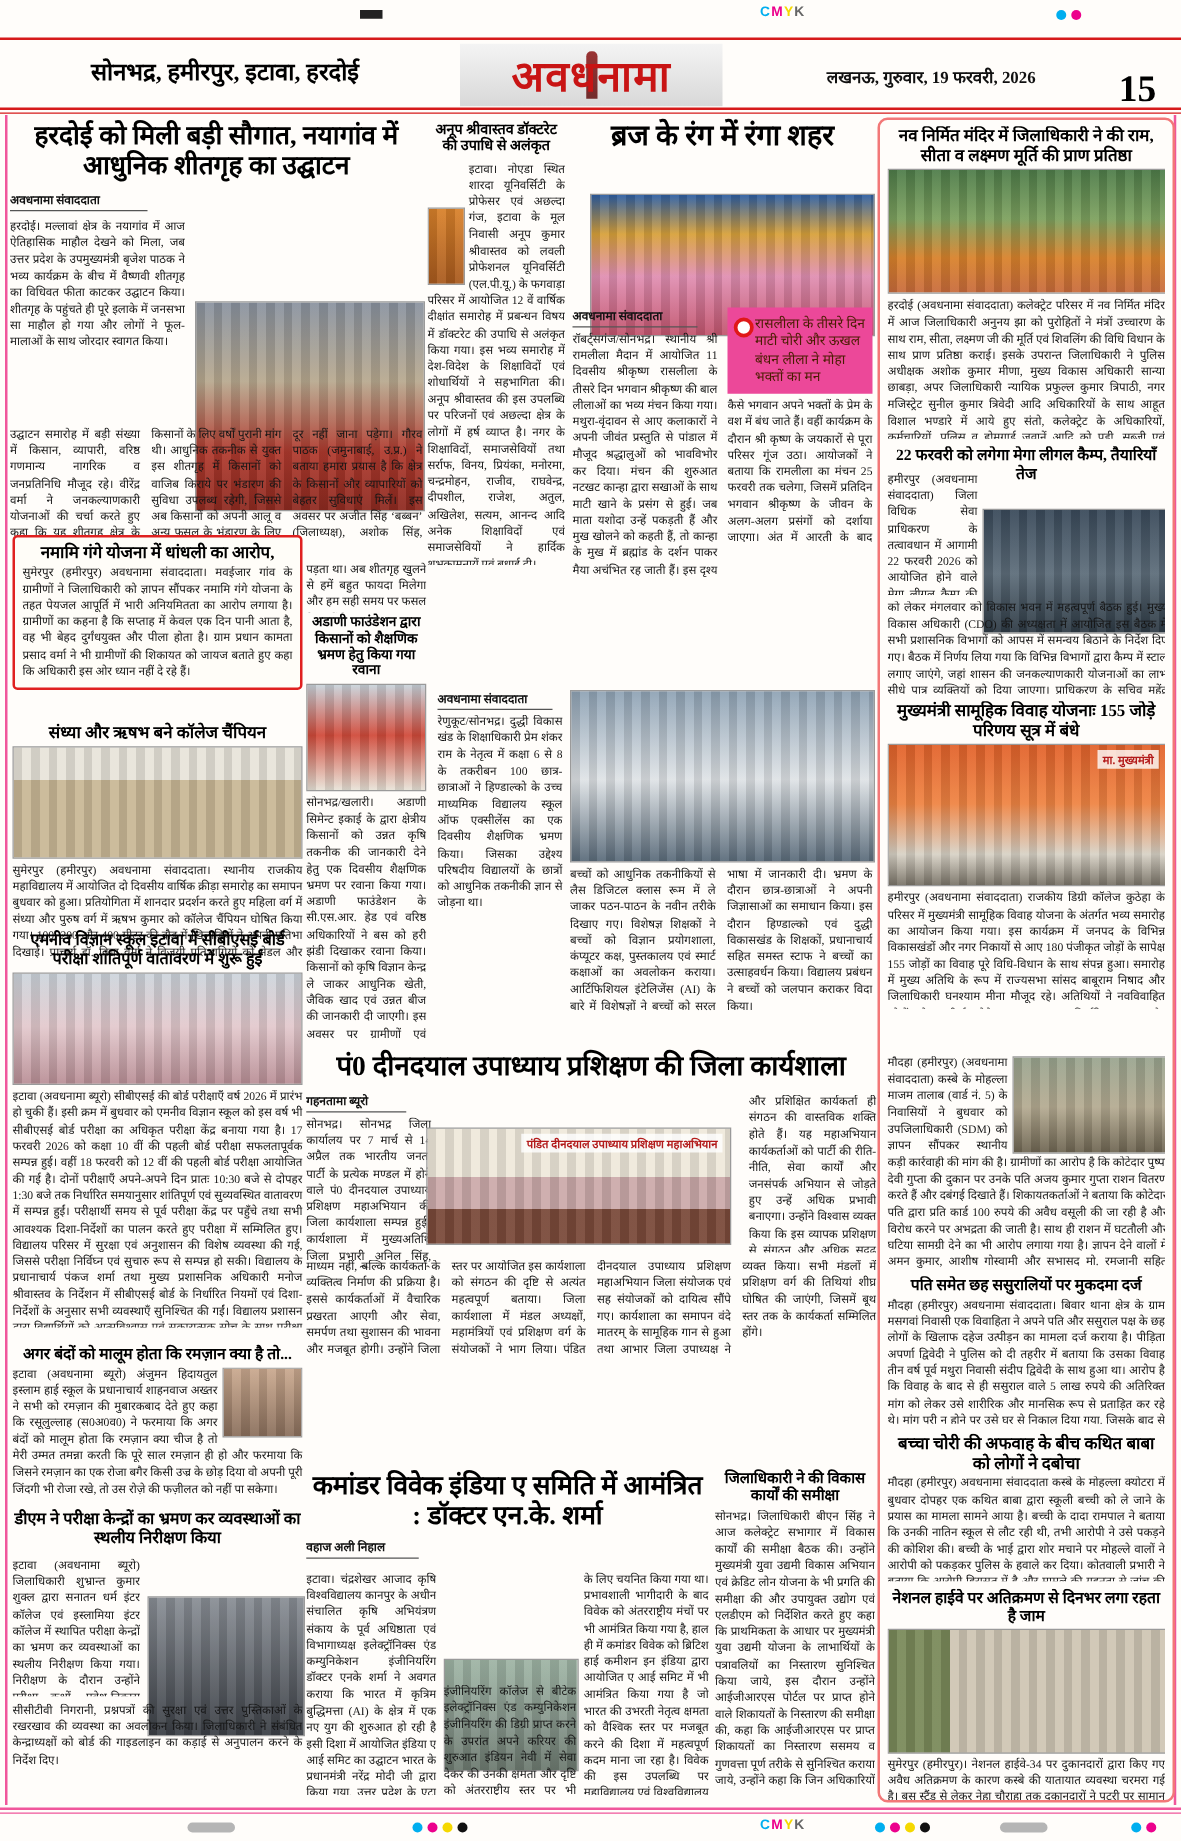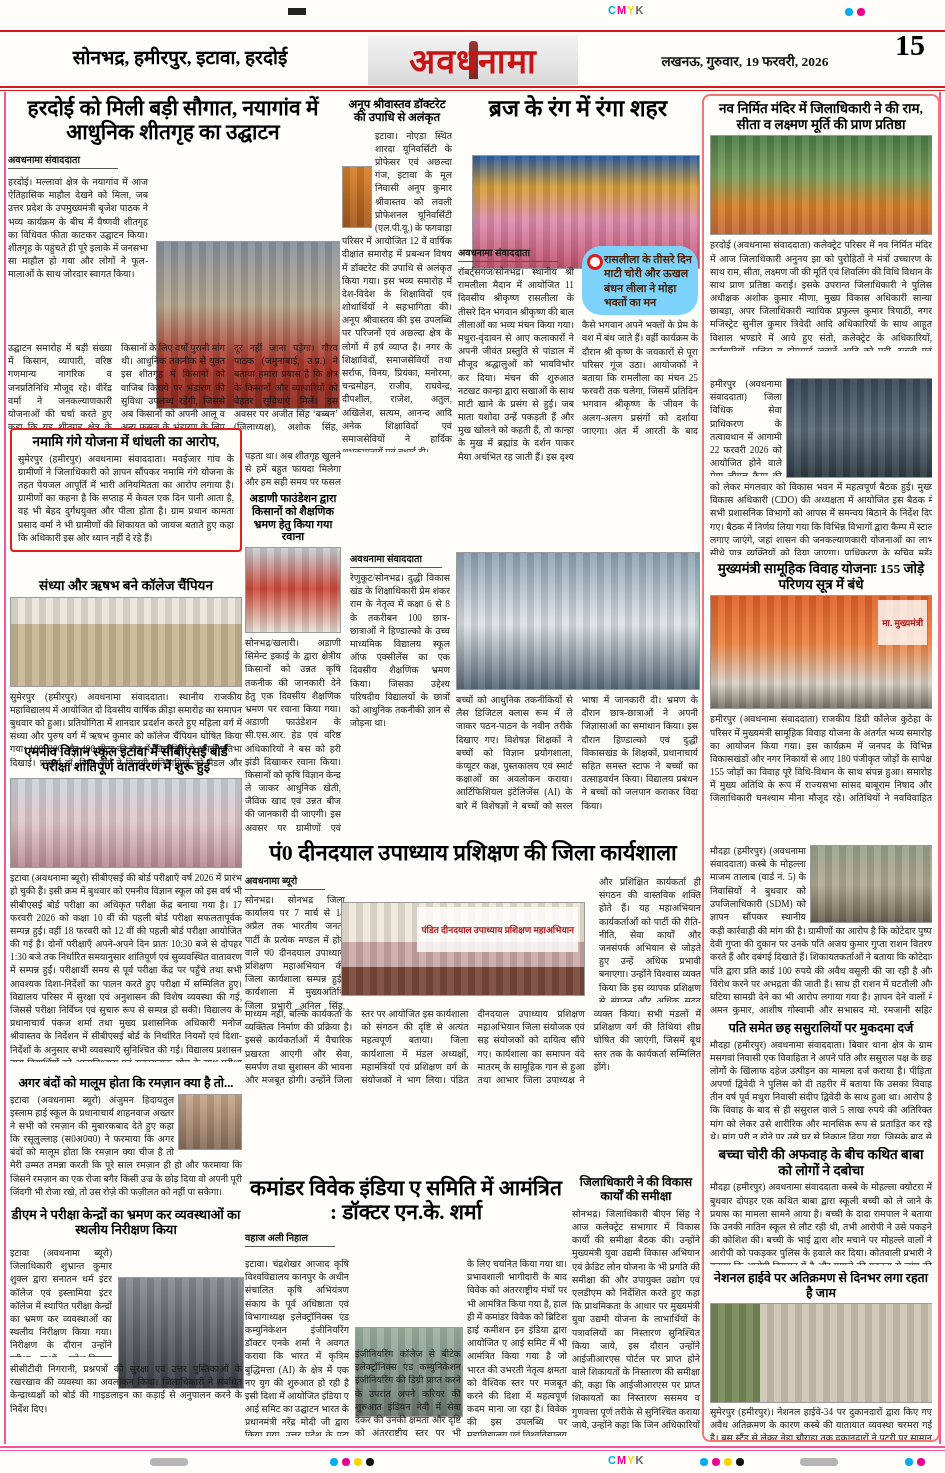--- a/index.html
+++ b/index.html
@@ -15,22 +15,22 @@
   .photo::after{content:"";position:absolute;inset:0;
       background:repeating-linear-gradient(90deg,rgba(0,0,0,.10) 0 7px,rgba(255,255,255,.06) 7px 14px);}
   .cols2{column-count:2;column-gap:9px;}
   .cols3{column-count:3;column-gap:9px;}
   .cols4{column-count:4;column-gap:9px;}
   .sidebox{position:absolute;left:702px;top:94px;width:238px;height:1348px;border:2px solid #f27878;
            border-radius:8px;padding:5px 6px;box-sizing:border-box;background:#fffdfa;overflow:hidden;}
   .side-art{margin-bottom:4px;overflow:hidden;}
   .redbox{position:absolute;border:2px solid #e02020;border-radius:4px;background:#fffdf8;
           padding:4px 6px;box-sizing:border-box;overflow:hidden;}
-  .ybox{background:#7dd3fc;color:#4a1d00;font-weight:bold;font-size:11px;line-height:1.3;
-        padding:6px 6px 6px 22px;position:relative;text-align:left;border-radius:19px;}
+  .ybox{background:#ec4899;color:#4a1d00;font-weight:normal;font-size:11px;line-height:1.3;
+        padding:6px 6px 6px 22px;position:relative;text-align:left;}
   .ybox .ring{position:absolute;left:5px;top:8px;width:10px;height:10px;border:3px solid #e01818;
         border-radius:50%;background:#fff;}
   .dotrow{position:absolute;display:flex;gap:4px;align-items:center;}
   .dot{width:8px;height:8px;border-radius:50%;}
   .oval{width:38px;height:8px;border-radius:4px;background:#b5b5b5;}
   .cmyk{font-family:"Liberation Sans",sans-serif;font-weight:bold;font-size:11px;letter-spacing:1px;}
   .cmyk .c{color:#00aeef}.cmyk .m{color:#ec008c}.cmyk .y{color:#f5d800}.cmyk .k{color:#666}
   
   .ph-shitgrih{background:linear-gradient(180deg,#8a93a0 0%,#b8a98f 38%,#b03a2e 72%,#8e2a20 100%);}
   .ph-anup{background:linear-gradient(180deg,#d9822b 0%,#a85a1e 100%);}
@@ -42,21 +42,21 @@
   .ph-jam{background:linear-gradient(90deg,#7a8a5a 0 22%,#cfc6b4 22% 100%),linear-gradient(180deg,#b9b9b9,#8f8574);}
   .ph-champion{background:linear-gradient(180deg,#e8e4da 0 30%,#c9b896 30% 100%);}
   .ph-cbse{background:linear-gradient(180deg,#cdd5dc 0%,#e3c9cd 48%,#b98f96 100%);}
   .ph-ramzan{background:linear-gradient(180deg,#caa98f 0%,#8a6f5c 100%);}
   .ph-dm{background:linear-gradient(180deg,#8a8f96 0%,#3c4046 100%);}
   .ph-adani{background:linear-gradient(180deg,#c9d3da 0%,#d04a3a 48%,#e8e3d8 100%);}
   .ph-duddhi{background:linear-gradient(180deg,#8fa3b5 0%,#dfe3e6 52%,#5a6b7a 100%);}
   .ph-bjp{background:linear-gradient(180deg,#efe9db 0 42%,#caa 42% 70%,#7a4a3a 70% 100%);}
   .ph-vivek{background:linear-gradient(180deg,#9fb5a5 0%,#8a9a8f 52%,#6d7a70 100%);}
   .banner-on-photo{position:absolute;top:4px;right:6px;font-size:9px;font-weight:bold;color:#b31b1b;
-        background:rgba(255,255,255,.8);padding:16px 4px;z-index:2;}
+        background:rgba(255,255,255,.8);padding:1px 4px;z-index:2;}
 </style>
 </head>
 <body>
 
 <div class="page">
 
   <div class="abs" style="left:288px;top:8px;width:18px;height:7px;background:#222;"></div>
   <div class="abs cmyk" style="left:608px;top:4px;">
     <span class="c">C</span><span class="m">M</span><span class="y">Y</span><span class="k">K</span>
   </div>
@@ -67,21 +67,21 @@
 
   <div class="rule-red" style="top:30px;"></div>
   <div class="abs" style="left:368px;top:35px;width:210px;height:50px;background:linear-gradient(180deg,#f4f4f4,#d8d8d8);
        display:flex;align-items:center;justify-content:center;">
     <div class="abs" style="left:101px;top:6px;width:9px;height:38px;background:linear-gradient(180deg,#8a1212,#5f0d0d);
          border-radius:4px 4px 0 0;opacity:.85;"></div>
     <span style="position:relative;z-index:1;font-size:34px;font-weight:bold;color:#c81414;letter-spacing:1px;">अवधनामा</span>
   </div>
   <div class="abs" style="left:25px;top:44px;width:310px;text-align:center;font-size:19px;font-weight:bold;color:#000;">सोनभद्र, हमीरपुर, इटावा, हरदोई</div>
   <div class="abs" style="left:620px;top:52px;width:250px;text-align:center;font-size:13.5px;font-weight:bold;color:#111;">लखनऊ, गुरुवार, 19 फरवरी, 2026</div>
-  <div class="abs" style="left:885px;top:28px;width:50px;text-align:center;font-size:30px;font-weight:bold;color:#000;">15</div>
+  <div class="abs" style="left:885px;top:55px;width:50px;text-align:center;font-size:30px;font-weight:bold;color:#000;">15</div>
   <div class="rule-red" style="top:86px;"></div>
   <div class="rule-red" style="top:90px;height:1px;"></div>
 
   <div class="vline-pink" style="left:4px;"></div>
   <div class="vline-pink" style="left:939px;"></div>
 
   <div class="abs" style="left:8px;top:96px;width:330px;height:350px;">
     <div class="hl" style="font-size:21px;">हरदोई को मिली बड़ी सौगात, नयागांव में आधुनिक शीतगृह का उद्घाटन</div>
     <div class="byline" style="width:110px;margin-top:8px;">अवधनामा संवाददाता</div>
     <div class="abs body-txt" style="left:0;top:80px;width:140px;height:160px;">हरदोई। मल्लावां क्षेत्र के नयागांव में आज ऐतिहासिक माहौल देखने को मिला, जब उत्तर प्रदेश के उपमुख्यमंत्री बृजेश पाठक ने भव्य कार्यक्रम के बीच में वैष्णवी शीतगृह का विधिवत फीता काटकर उद्घाटन किया। शीतगृह के पहुंचते ही पूरे इलाके में जनसभा सा माहौल हो गया और लोगों ने फूल-मालाओं के साथ जोरदार स्वागत किया।</div>
@@ -158,21 +158,21 @@
       <div class="byline" style="width:92px;">अवधनामा संवाददाता</div>
       <div class="body-txt" style="margin-top:4px;height:252px;">रेणुकूट/सोनभद्र। दुद्धी विकास खंड के शिक्षाधिकारी प्रेम शंकर राम के नेतृत्व में कक्षा 6 से 8 के तकरीबन 100 छात्र-छात्राओं ने हिण्डाल्को के उच्च माध्यमिक विद्यालय स्कूल ऑफ एक्सीलेंस का एक दिवसीय शैक्षणिक भ्रमण किया। जिसका उद्देश्य परिषदीय विद्यालयों के छात्रों को आधुनिक तकनीकी ज्ञान से जोड़ना था।</div>
     </div>
     <div class="abs photo ph-duddhi" style="left:106px;top:88px;width:242px;height:136px;"></div>
     <div class="abs body-txt cols2" style="left:106px;top:230px;width:242px;height:138px;">बच्चों को आधुनिक तकनीकियों से लैस डिजिटल क्लास रूम में ले जाकर पठन-पाठन के नवीन तरीके दिखाए गए। विशेषज्ञ शिक्षकों ने बच्चों को विज्ञान प्रयोगशाला, कंप्यूटर कक्ष, पुस्तकालय एवं स्मार्ट कक्षाओं का अवलोकन कराया। आर्टिफिशियल इंटेलिजेंस (AI) के बारे में विशेषज्ञों ने बच्चों को सरल भाषा में जानकारी दी। भ्रमण के दौरान छात्र-छात्राओं ने अपनी जिज्ञासाओं का समाधान किया। इस दौरान हिण्डाल्को एवं दुद्धी विकासखंड के शिक्षकों, प्रधानाचार्य सहित समस्त स्टाफ ने बच्चों का उत्साहवर्धन किया। विद्यालय प्रबंधन ने बच्चों को जलपान कराकर विदा किया।</div>
   </div>
 
   <div class="abs" style="left:245px;top:840px;width:456px;height:332px;">
     <div class="hl" style="font-size:22px;">पं0 दीनदयाल उपाध्याय प्रशिक्षण की जिला कार्यशाला</div>
     <div class="abs" style="left:0;top:34px;width:100px;">
-      <div class="byline" style="width:80px;">अवधनामा ब्यूरो</div>
+      <div class="byline" style="width:80px;">गहनतामा ब्यूरो</div>
       <div class="body-txt" style="margin-top:4px;height:120px;">सोनभद्र। सोनभद्र जिला कार्यालय पर 7 मार्च से 14 अप्रैल तक भारतीय जनता पार्टी के प्रत्येक मण्डल में होने वाले पं0 दीनदयाल उपाध्याय प्रशिक्षण महाअभियान की जिला कार्यशाला सम्पन्न हुई। कार्यशाला में मुख्यअतिथि जिला प्रभारी अनिल सिंह, भाजपा जिलाध्यक्ष ने महापुरुषों को लेकर विचारपूर्वक मार्गदर्शन किया। कार्यशाला का संचालन जिला महामंत्री एवं प्रशिक्षण अभियान के संयोजकों ने किया।</div>
     </div>
     <div class="abs photo ph-bjp" style="left:96px;top:36px;width:242px;height:92px;">
       <span class="banner-on-photo">पंडित दीनदयाल उपाध्याय प्रशिक्षण महाअभियान</span>
     </div>
     <div class="abs body-txt" style="left:354px;top:36px;width:102px;height:126px;">और प्रशिक्षित कार्यकर्ता ही संगठन की वास्तविक शक्ति होते हैं। यह महाअभियान कार्यकर्ताओं को पार्टी की रीति-नीति, सेवा कार्यों और जनसंपर्क अभियान से जोड़ते हुए उन्हें अधिक प्रभावी बनाएगा। उन्होंने विश्वास व्यक्त किया कि इस व्यापक प्रशिक्षण से संगठन और अधिक सुदृढ़ होगा तथा राष्ट्र निर्माण के संकल्प को</div>
     <div class="abs body-txt cols4" style="left:0;top:168px;width:456px;height:160px;">माध्यम नहीं, बल्कि कार्यकर्ता के व्यक्तित्व निर्माण की प्रक्रिया है। इससे कार्यकर्ताओं में वैचारिक प्रखरता आएगी और सेवा, समर्पण तथा सुशासन की भावना और मजबूत होगी। उन्होंने जिला स्तर पर आयोजित इस कार्यशाला को संगठन की दृष्टि से अत्यंत महत्वपूर्ण बताया। जिला कार्यशाला में मंडल अध्यक्षों, महामंत्रियों एवं प्रशिक्षण वर्ग के संयोजकों ने भाग लिया। पंडित दीनदयाल उपाध्याय प्रशिक्षण महाअभियान जिला संयोजक एवं सह संयोजकों को दायित्व सौंपे गए। कार्यशाला का समापन वंदे मातरम् के सामूहिक गान से हुआ तथा आभार जिला उपाध्यक्ष ने व्यक्त किया। सभी मंडलों में प्रशिक्षण वर्ग की तिथियां शीघ्र घोषित की जाएंगी, जिसमें बूथ स्तर तक के कार्यकर्ता सम्मिलित होंगे।</div>
   </div>
 
   <div class="abs" style="left:245px;top:1176px;width:322px;height:262px;">
@@ -191,20 +191,21 @@
 
   <div class="sidebox">
 
     <div class="side-art" style="height:252px;">
       <div class="hl" style="font-size:13.5px;">नव निर्मित मंदिर में जिलाधिकारी ने की राम, सीता व लक्ष्मण मूर्ति की प्राण प्रतिष्ठा</div>
       <div class="photo ph-mandir" style="width:100%;height:98px;margin-top:3px;"></div>
       <div class="body-txt" style="margin-top:4px;height:112px;">हरदोई (अवधनामा संवाददाता) कलेक्ट्रेट परिसर में नव निर्मित मंदिर में आज जिलाधिकारी अनुनय झा को पुरोहितों ने मंत्रों उच्चारण के साथ राम, सीता, लक्ष्मण जी की मूर्ति एवं शिवलिंग की विधि विधान के साथ प्राण प्रतिष्ठा कराई। इसके उपरान्त जिलाधिकारी ने पुलिस अधीक्षक अशोक कुमार मीणा, मुख्य विकास अधिकारी सान्या छाबड़ा, अपर जिलाधिकारी न्यायिक प्रफुल्ल कुमार त्रिपाठी, नगर मजिस्ट्रेट सुनील कुमार त्रिवेदी आदि अधिकारियों के साथ आहूत विशाल भण्डारे में आये हुए संतो, कलेक्ट्रेट के अधिकारियों, कर्मचारियों, पुलिस व होमगार्ड जवानें आदि को पूड़ी, सब्जी एवं मिष्ठान आदि का वितरण किया। इस अवसर जिला जज रीता कौशिक, एसीजेएम काव्या सिंह, अतिरिक्त मजिस्ट्रेट अरुणिमा श्रीवास्तव, गरिमा सिंह, प्रभारी जिला सूचना अधिकारी दिव्या निगम व अन्य अधिकारी, शासकीय अधिवक्ता आदि उपस्थित रहे।</div>
     </div>
 
     <div class="side-art" style="height:200px;position:relative;">
+      <div class="hl" style="font-size:12.5px;">22 फरवरी को लगेगा मेगा लीगल कैम्प, तैयारियाँ तेज</div>
       <div class="abs body-txt" style="left:0;top:21px;width:72px;height:98px;">हमीरपुर (अवधनामा संवाददाता) जिला विधिक सेवा प्राधिकरण के तत्वावधान में आगामी 22 फरवरी 2026 को आयोजित होने वाले मेगा लीगल कैम्प की तैयारियों</div>
       <div class="abs photo ph-legal" style="left:76px;top:21px;width:148px;height:98px;"></div>
       <div class="abs body-txt" style="left:0;top:124px;width:224px;height:74px;">को लेकर मंगलवार को विकास भवन में महत्वपूर्ण बैठक हुई। मुख्य विकास अधिकारी (CDO) की अध्यक्षता में आयोजित इस बैठक में सभी प्रशासनिक विभागों को आपस में समन्वय बिठाने के निर्देश दिए गए। बैठक में निर्णय लिया गया कि विभिन्न विभागों द्वारा कैम्प में स्टाल लगाए जाएंगे, जहां शासन की जनकल्याणकारी योजनाओं का लाभ सीधे पात्र व्यक्तियों को दिया जाएगा। प्राधिकरण के सचिव महेंद्र कुमार पाण्डेय ने बताया कि इस शिविर का मुख्य उद्देश्य दूर-दराज के ग्रामीण क्षेत्रों के लोगों को कानूनी सहायता और सरकारी योजनाओं से जोड़ना है। CDO ने अधिकारियों को निर्देशित किया कि अधिक से अधिक लाभार्थियों को पात्रता का लाभ दिलाना सुनिश्चित करें।</div>
     </div>
 
     <div class="side-art" style="height:246px;">
       <div class="hl" style="font-size:13.5px;">मुख्यमंत्री सामूहिक विवाह योजनाः 155 जोड़े परिणय सूत्र में बंधे</div>
       <div class="photo ph-vivah" style="width:100%;height:112px;margin-top:3px;">
         <span class="banner-on-photo">मा. मुख्यमंत्री</span>
       </div>

